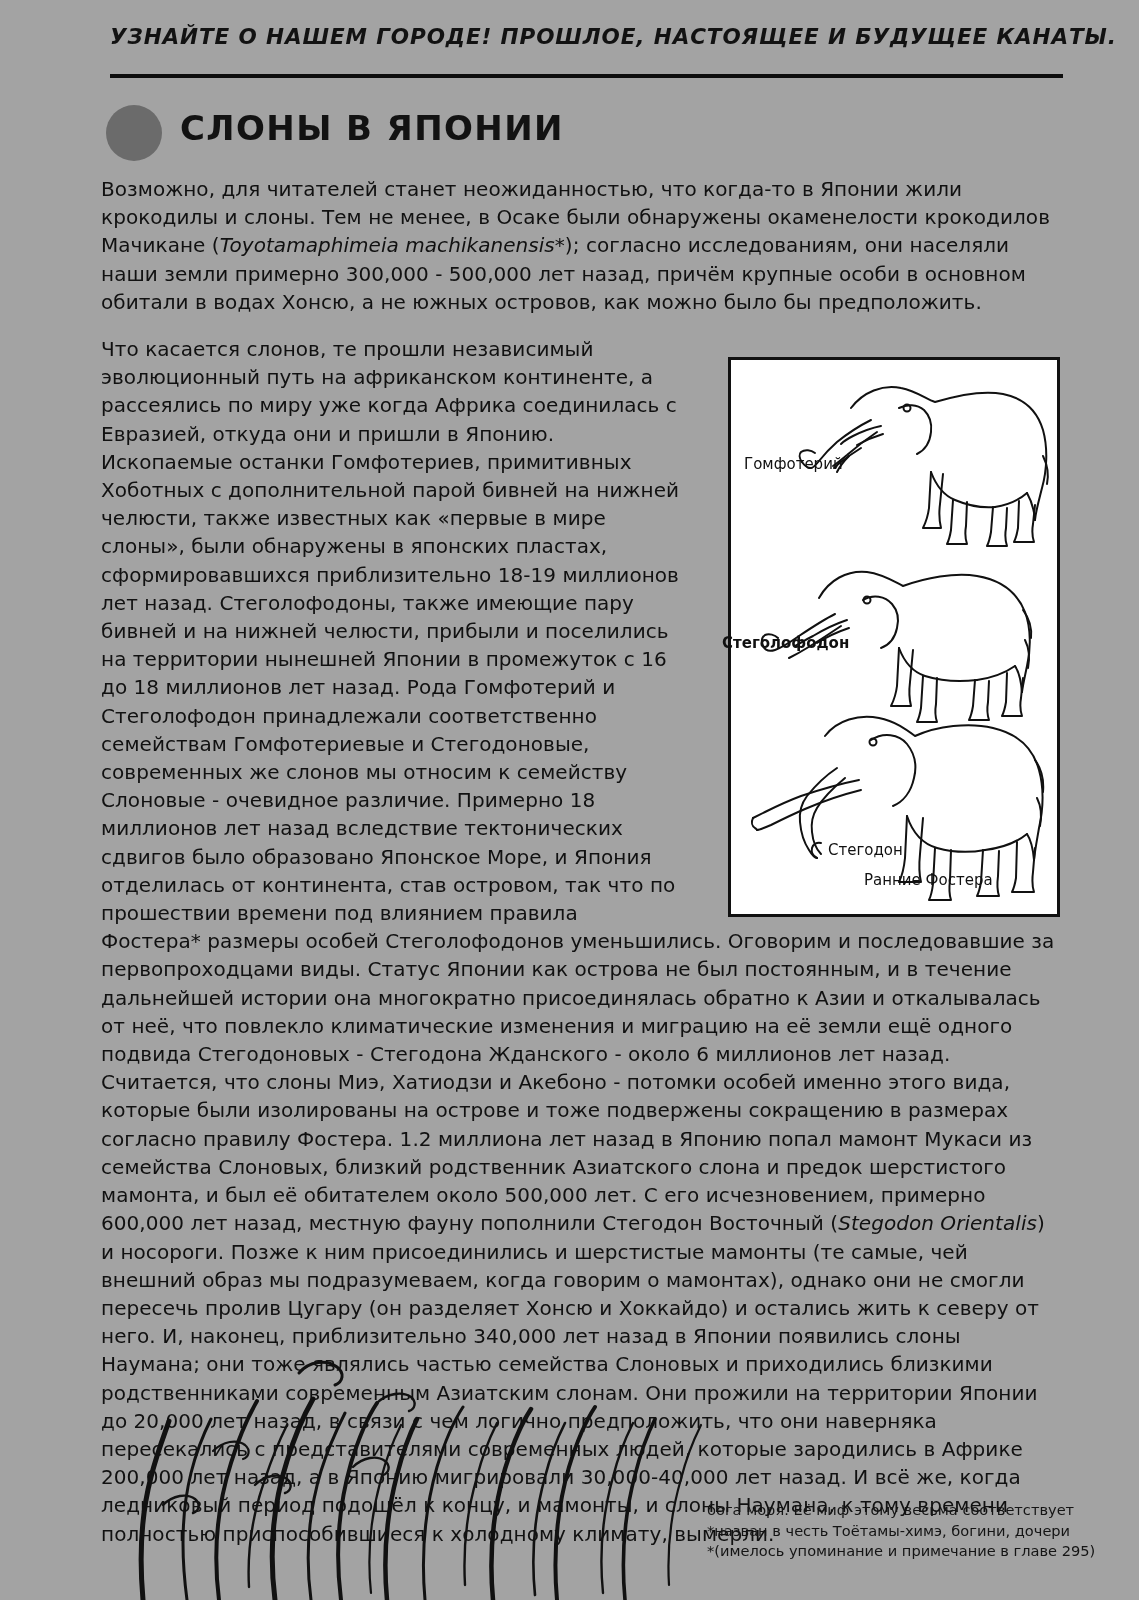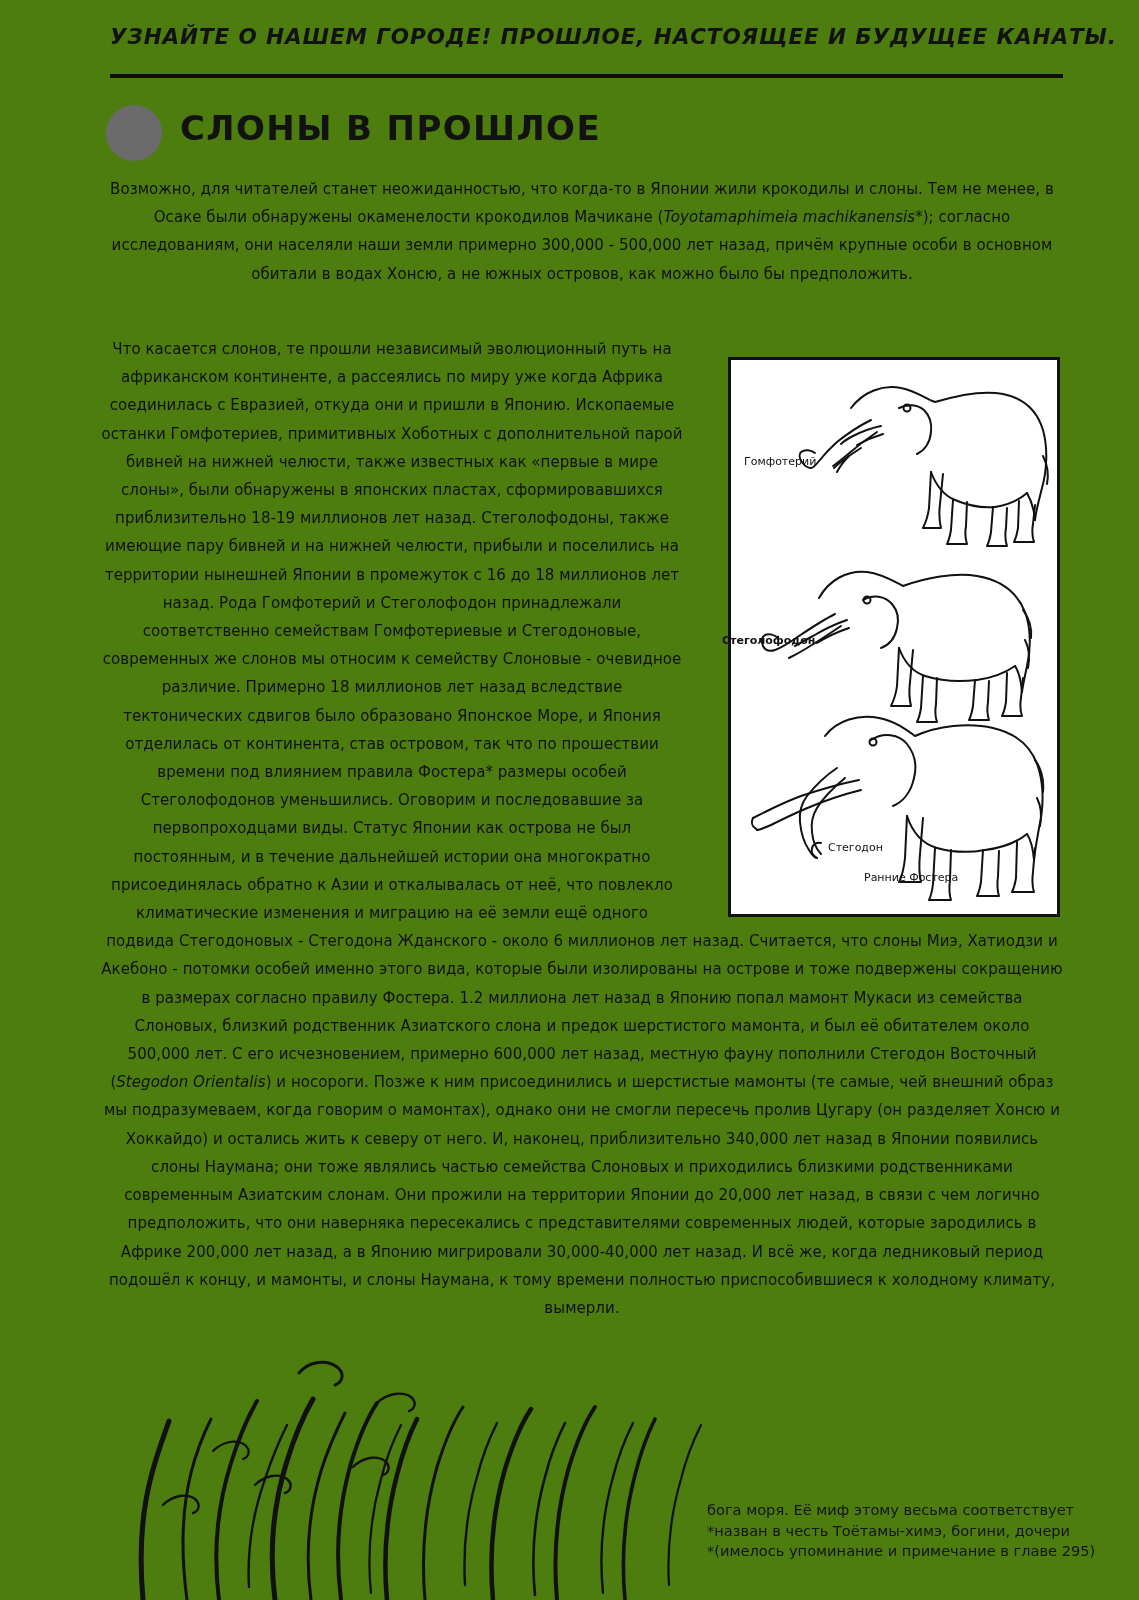--- a/index.html
+++ b/index.html
@@ -7,21 +7,21 @@
     padding: 0;
     background: #ffffff;
   }
   body {
     font-family: "DejaVu Sans", sans-serif;
   }
   #page {
     position: relative;
     width: 1139px;
     height: 1600px;
-    background: #4d7c0f;
+    background: #a3a3a3;
     overflow: hidden;
   }
 
   
   .running-header {
     position: absolute;
     left: 110px;
     top: 24px;
     width: 953px;
     text-align: center;
@@ -58,24 +58,24 @@
     top: 108px;
     font-size: 34px;
     font-weight: bold;
     letter-spacing: 1.4px;
     color: #121212;
     white-space: nowrap;
   }
 
   
   .body-text {
-    font-size: 15px;
+    font-size: 20px;
     line-height: 28.2px;
     color: #111111;
-    text-align: center;
+    text-align: left;
     letter-spacing: 0.05px;
   }
   #para-intro {
     position: absolute;
     left: 101px;
     top: 175px;
     width: 962px;
   }
   #para-wrap {
     position: absolute;
@@ -105,21 +105,21 @@
     background: #ffffff;
     box-sizing: border-box;
   }
   #illustration-box svg {
     display: block;
     width: 100%;
     height: 100%;
   }
   .fig-label {
     position: absolute;
-    font-size: 11px;
+    font-size: 15px;
     color: #111111;
     white-space: nowrap;
   }
   #label-gomphotherium { left: 744px; top: 455px; }
   #label-stegolophodon { left: 722px; top: 634px; font-weight: bold; }
   #label-stegodon      { left: 828px; top: 841px; }
   #label-group         { left: 864px; top: 871px; }
 
   
   #footnotes {
@@ -146,21 +146,21 @@
 </style>
 </head>
 <body>
 
 <div id="page">
 
   <div class="running-header">УЗНАЙТЕ О НАШЕМ ГОРОДЕ! ПРОШЛОЕ, НАСТОЯЩЕЕ И БУДУЩЕЕ КАНАТЫ.</div>
   <div class="header-rule"></div>
 
   <div class="section-bullet"></div>
-  <div class="section-title">СЛОНЫ В ПРОШЛОЕ</div>
+  <div class="section-title">СЛОНЫ В ЯПОНИИ</div>
 
   <div class="body-text" id="para-intro">
     <span>Возможно, для читателей станет неожиданностью, что когда-то в Японии жили крокодилы и слоны. Тем не менее, в Осаке были обнаружены окаменелости крокодилов Мачикане (</span><i>Toyotamaphimeia machikanensis*</i><span>); согласно исследованиям, они населяли наши земли примерно 300,000 - 500,000 лет назад, причём крупные особи в основном обитали в водах Хонсю, а не южных островов, как можно было бы предположить.</span>
   </div>
 
   <div class="body-text" id="para-wrap">
     <span class="illus-spacer"></span><span>Что касается слонов, те прошли независимый эволюционный путь на африканском континенте, а рассеялись по миру уже когда Африка соединилась с Евразией, откуда они и пришли в Японию. Ископаемые останки Гомфотериев, примитивных Хоботных с дополнительной парой бивней на нижней челюсти, также известных как «первые в мире слоны», были обнаружены в японских пластах, сформировавшихся приблизительно 18-19 миллионов лет назад. Стеголофодоны, также имеющие пару бивней и на нижней челюсти, прибыли и поселились на территории нынешней Японии в промежуток с 16 до 18 миллионов лет назад. Рода Гомфотерий и Стеголофодон принадлежали соответственно семействам Гомфотериевые и Стегодоновые, современных же слонов мы относим к семейству Слоновые - очевидное различие. Примерно 18 миллионов лет назад вследствие тектонических сдвигов было образовано Японское Море, и Япония отделилась от континента, став островом, так что по прошествии времени под влиянием правила Фостера* размеры особей Стеголофодонов уменьшились. Оговорим и последовавшие за первопроходцами виды. Статус Японии как острова не был постоянным, и в течение дальнейшей истории она многократно присоединялась обратно к Азии и откалывалась от неё, что повлекло климатические изменения и миграцию на её земли ещё одного подвида Стегодоновых - Стегодона Жданского - около 6 миллионов лет назад. Считается, что слоны Миэ, Хатиодзи и Акебоно - потомки особей именно этого вида, которые были изолированы на острове и тоже подвержены сокращению в размерах согласно правилу Фостера. 1.2 миллиона лет назад в Японию попал мамонт Мукаси из семейства Слоновых, близкий родственник Азиатского слона и предок шерстистого мамонта, и был её обитателем около 500,000 лет. С его исчезновением, примерно 600,000 лет назад, местную фауну пополнили Стегодон Восточный (</span><i>Stegodon Orientalis</i><span>) и носороги. Позже к ним присоединились и шерстистые мамонты (те самые, чей внешний образ мы подразумеваем, когда говорим о мамонтах), однако они не смогли пересечь пролив Цугару (он разделяет Хонсю и Хоккайдо) и остались жить к северу от него. И, наконец, приблизительно 340,000 лет назад в Японии появились слоны Наумана; они тоже являлись частью семейства Слоновых и приходились близкими родственниками современным Азиатским слонам. Они прожили на территории Японии до 20,000 лет назад, в связи с чем логично предположить, что они наверняка пересекались с представителями современных людей, которые зародились в Африке 200,000 лет назад, а в Японию мигрировали 30,000-40,000 лет назад. И всё же, когда ледниковый период подошёл к концу, и мамонты, и слоны Наумана, к тому времени полностью приспособившиеся к холодному климату, вымерли.</span>
   </div>
 
   <div id="illustration-box">

